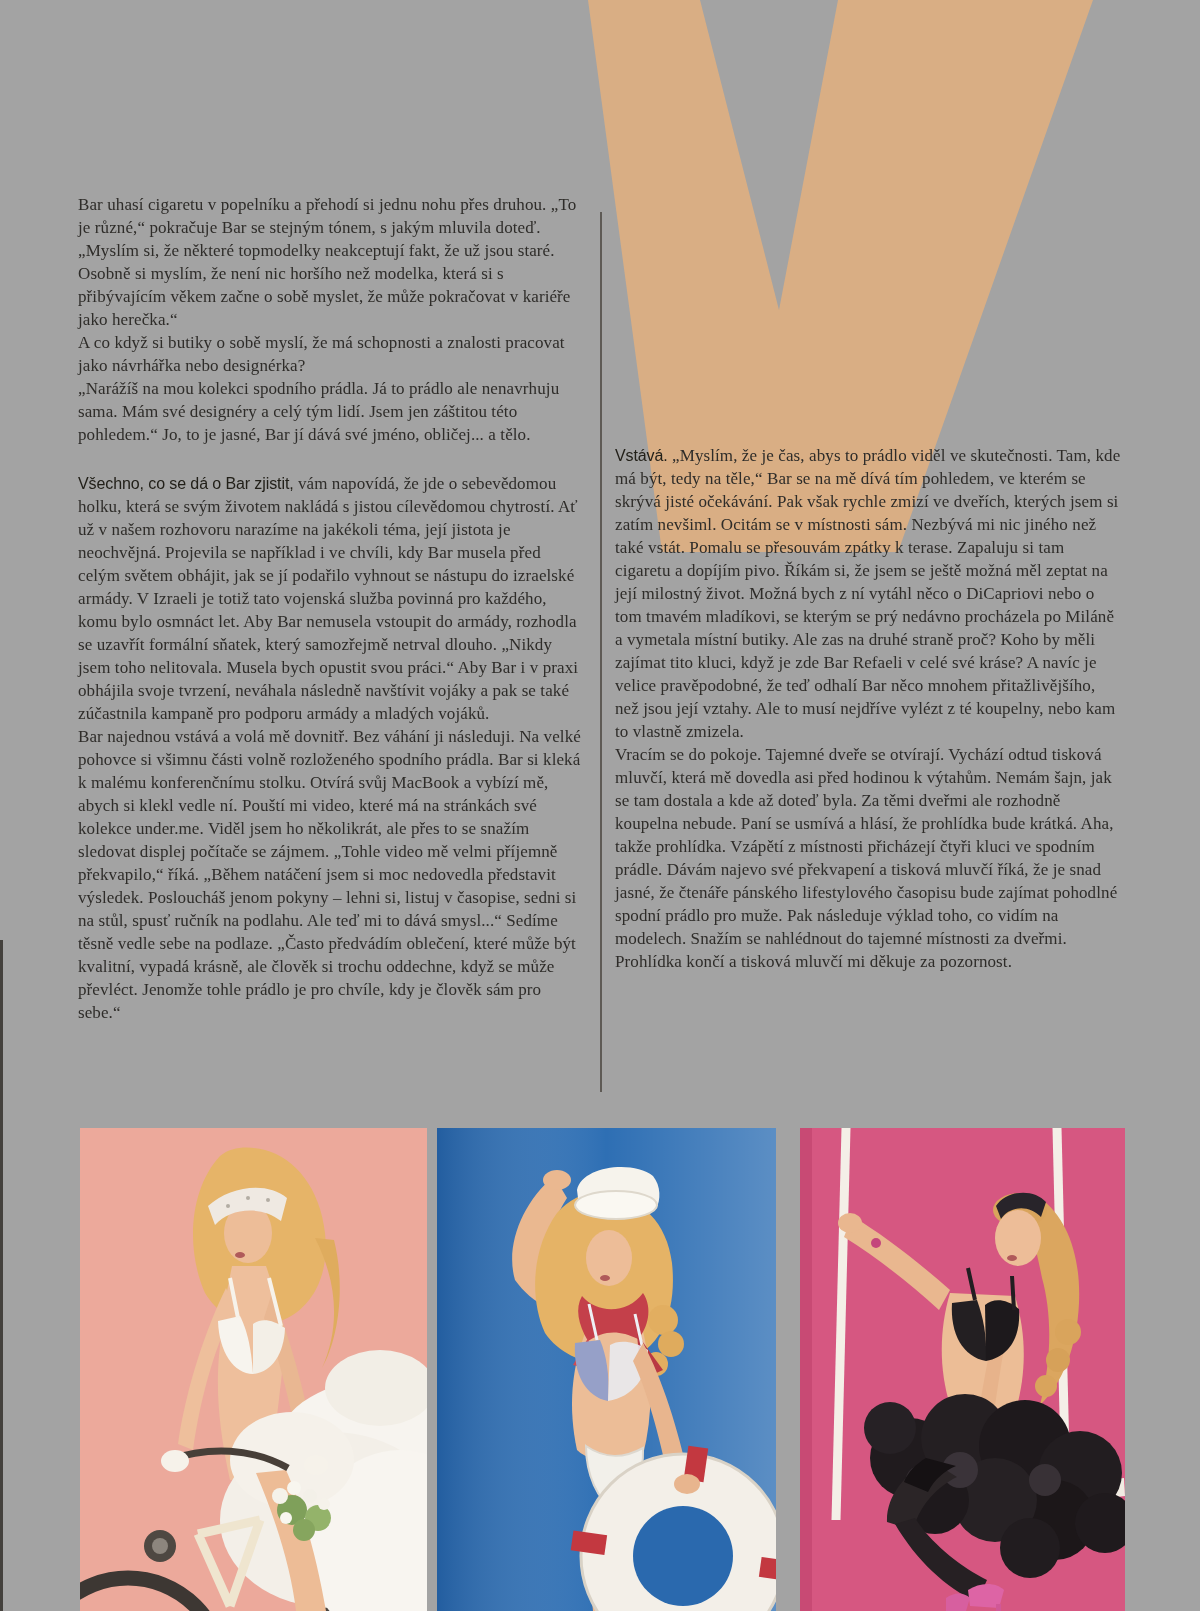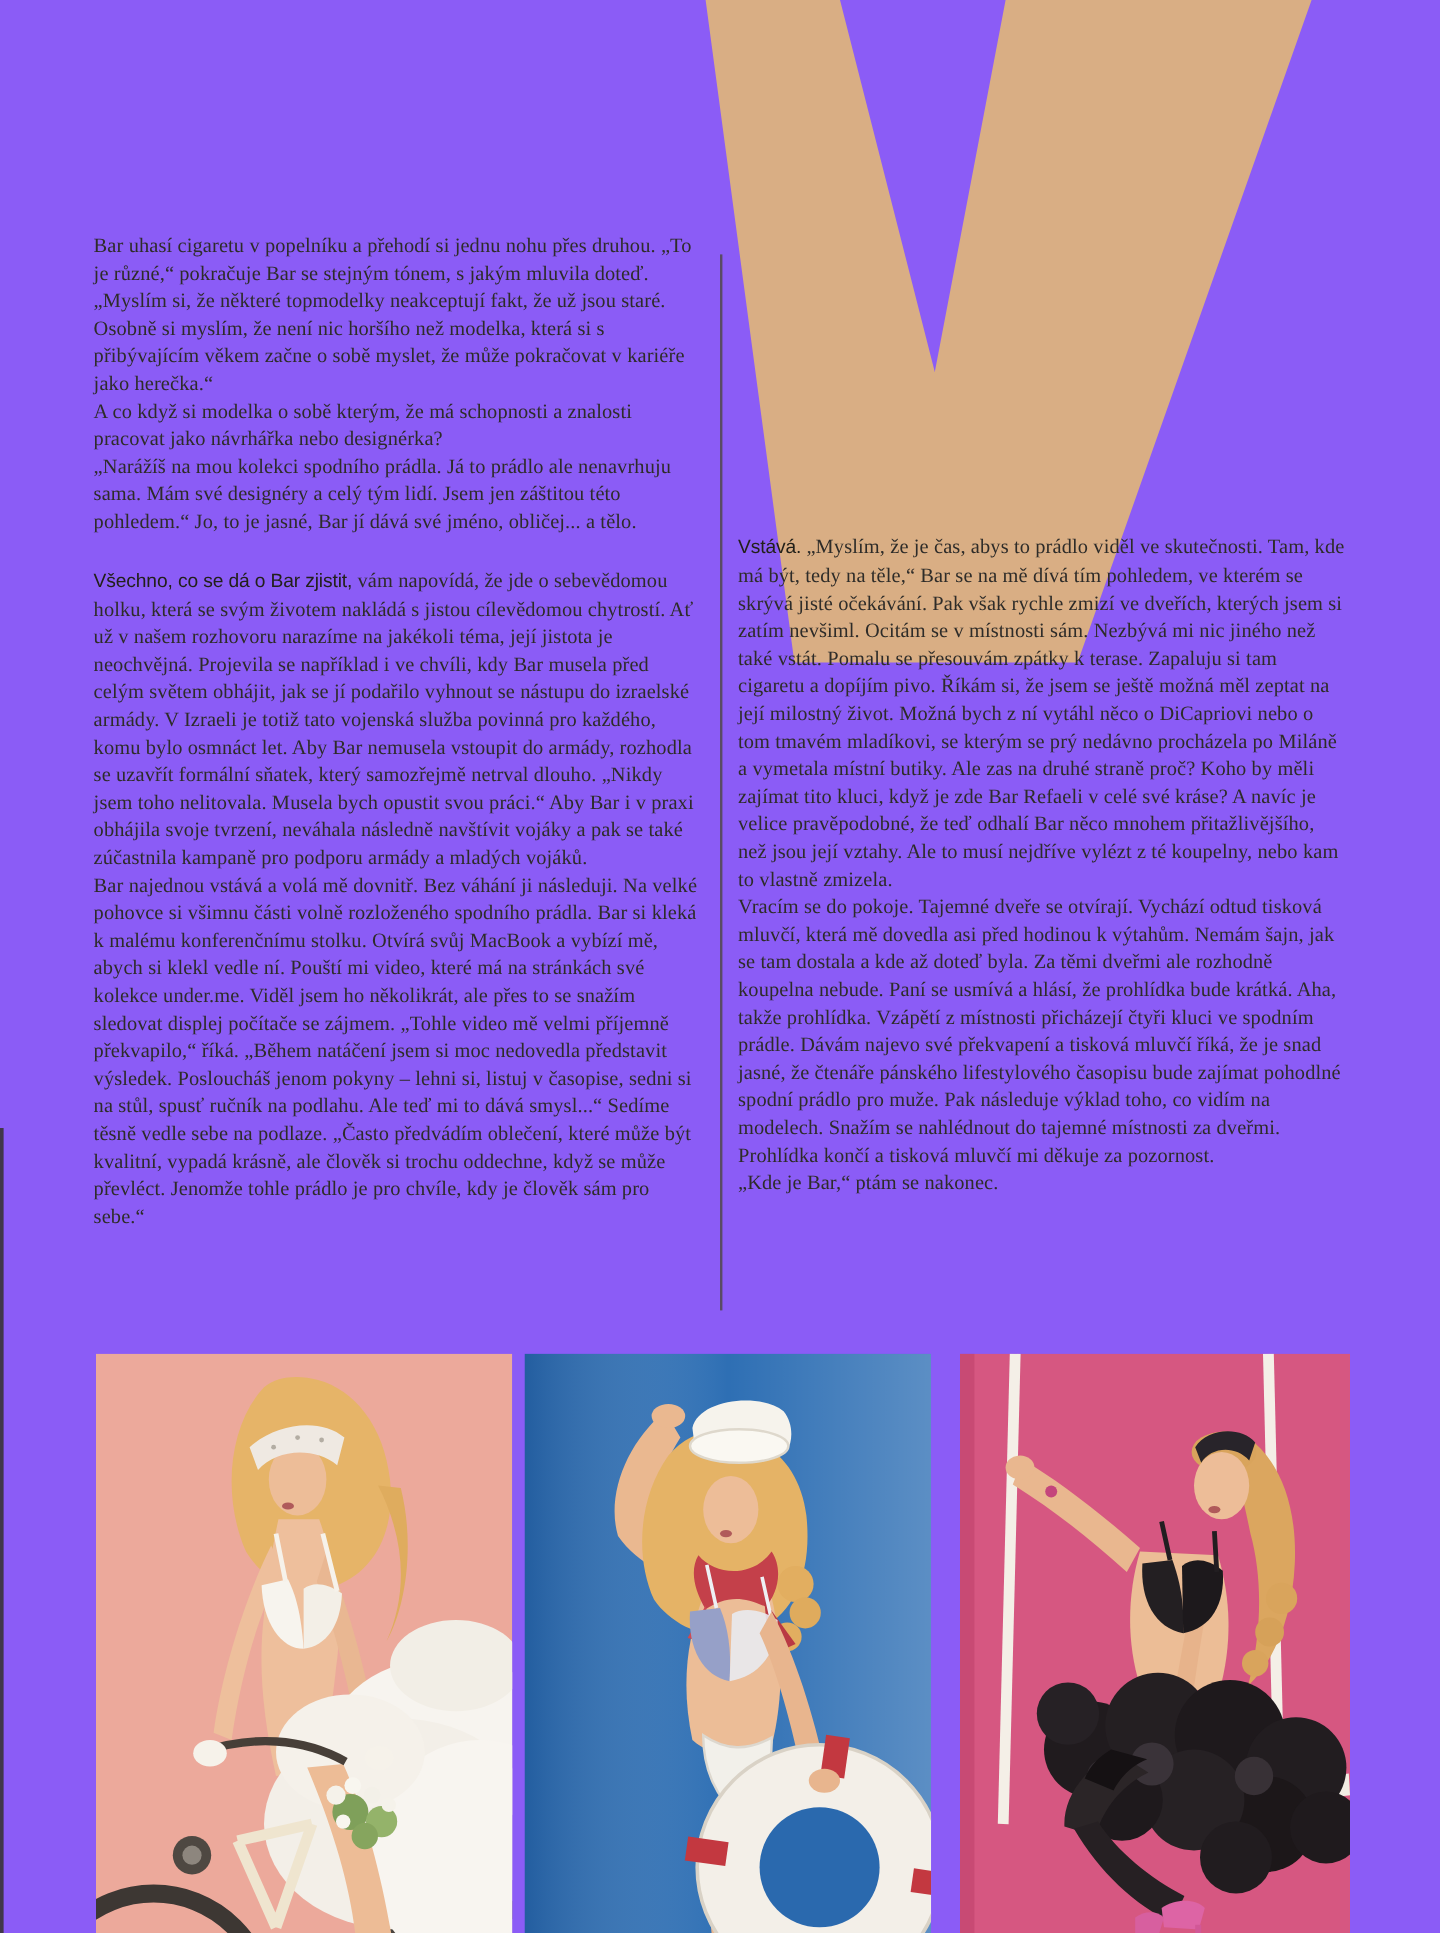--- a/index.html
+++ b/index.html
@@ -1,20 +1,20 @@
 <!DOCTYPE html>
 <html lang="cs"><head>
 <meta charset="utf-8">
 <style>
   html,body{margin:0;padding:0;background:#d8d6d2;}
   .page{
     position:relative;
     width:1200px;height:1611px;
     margin:0 auto;
-    background:#8b5cf6;
+    background:#a3a3a3;
     overflow:hidden;
     font-family:"Liberation Serif","DejaVu Serif",serif;
     color:#2e2c29;
   }
   .dropcap-svg{position:absolute;left:560px;top:0;z-index:1;}
   .divider{
     position:absolute;left:600px;top:212px;width:2px;height:880px;
     background:#4c4741;opacity:.8;z-index:2;
   }
   .col{
@@ -51,30 +51,29 @@
 <div class="page">
 
   <svg class="dropcap-svg" width="560" height="560" viewBox="0 0 560 560" aria-hidden="true">
     <polygon points="28,0 140,0 219,310 278,0 533,0 338,552 102,552" fill="#d9ae84"></polygon>
   </svg>
 
   <div class="divider"></div>
 
   <div class="col col-left">
     <div class="block">Bar uhasí cigaretu v popelníku a přehodí si jednu nohu přes druhou. „To je různé,“ pokračuje Bar se stejným tónem, s jakým mluvila doteď. „Myslím si, že některé topmodelky neakceptují fakt, že už jsou staré. Osobně si myslím, že není nic horšího než modelka, která si s přibývajícím věkem začne o sobě myslet, že může pokračovat v kariéře jako herečka.“</div>
-    <div class="block">A co když si modelka o sobě kterým, že má schopnosti a znalosti pracovat jako návrhářka nebo designérka?</div>
+    <div class="block">A co když si butiky o sobě myslí, že má schopnosti a znalosti pracovat jako návrhářka nebo designérka?</div>
     <div class="block">„Narážíš na mou kolekci spodního prádla. Já to prádlo ale nenavrhuju sama. Mám své designéry a celý tým lidí. Jsem jen záštitou této pohledem.“ Jo, to je jasné, Bar jí dává své jméno, obličej... a tělo.</div>
     <div class="block gap-above"><span class="lead">Všechno, co se dá o Bar zjistit,</span><span> vám napovídá, že jde o sebevědomou holku, která se svým životem nakládá s jistou cílevědomou chytrostí. Ať už v našem rozhovoru narazíme na jakékoli téma, její jistota je neochvějná. Projevila se například i ve chvíli, kdy Bar musela před celým světem obhájit, jak se jí podařilo vyhnout se nástupu do izraelské armády. V Izraeli je totiž tato vojenská služba povinná pro každého, komu bylo osmnáct let. Aby Bar nemusela vstoupit do armády, rozhodla se uzavřít formální sňatek, který samozřejmě netrval dlouho. „Nikdy jsem toho nelitovala. Musela bych opustit svou práci.“ Aby Bar i v praxi obhájila svoje tvrzení, neváhala následně navštívit vojáky a pak se také zúčastnila kampaně pro podporu armády a mladých vojáků.</span></div>
     <div class="block">Bar najednou vstává a volá mě dovnitř. Bez váhání ji následuji. Na velké pohovce si všimnu části volně rozloženého spodního prádla. Bar si kleká k malému konferenčnímu stolku. Otvírá svůj MacBook a vybízí mě, abych si klekl vedle ní. Pouští mi video, které má na stránkách své kolekce under.me. Viděl jsem ho několikrát, ale přes to se snažím sledovat displej počítače se zájmem. „Tohle video mě velmi příjemně překvapilo,“ říká. „Během natáčení jsem si moc nedovedla představit výsledek. Posloucháš jenom pokyny – lehni si, listuj v časopise, sedni si na stůl, spusť ručník na podlahu. Ale teď mi to dává smysl...“ Sedíme těsně vedle sebe na podlaze. „Často předvádím oblečení, které může být kvalitní, vypadá krásně, ale člověk si trochu oddechne, když se může převléct. Jenomže tohle prádlo je pro chvíle, kdy je člověk sám pro sebe.“</div>
   </div>
 
   <div class="col col-right">
     <div class="block"><span class="lead">Vstává.</span><span> „Myslím, že je čas, abys to prádlo viděl ve skutečnosti. Tam, kde má být, tedy na těle,“ Bar se na mě dívá tím pohledem, ve kterém se skrývá jisté očekávání. Pak však rychle zmizí ve dveřích, kterých jsem si zatím nevšiml. Ocitám se v místnosti sám. Nezbývá mi nic jiného než také vstát. Pomalu se přesouvám zpátky k terase. Zapaluju si tam cigaretu a dopíjím pivo. Říkám si, že jsem se ještě možná měl zeptat na její milostný život. Možná bych z ní vytáhl něco o DiCapriovi nebo o tom tmavém mladíkovi, se kterým se prý nedávno procházela po Miláně a vymetala místní butiky. Ale zas na druhé straně proč? Koho by měli zajímat tito kluci, když je zde Bar Refaeli v celé své kráse? A navíc je velice pravěpodobné, že teď odhalí Bar něco mnohem přitažlivějšího, než jsou její vztahy. Ale to musí nejdříve vylézt z té koupelny, nebo kam to vlastně zmizela.</span></div>
     <div class="block">Vracím se do pokoje. Tajemné dveře se otvírají. Vychází odtud tisková mluvčí, která mě dovedla asi před hodinou k výtahům. Nemám šajn, jak se tam dostala a kde až doteď byla. Za těmi dveřmi ale rozhodně koupelna nebude. Paní se usmívá a hlásí, že prohlídka bude krátká. Aha, takže prohlídka. Vzápětí z místnosti přicházejí čtyři kluci ve spodním prádle. Dávám najevo své překvapení a tisková mluvčí říká, že je snad jasné, že čtenáře pánského lifestylového časopisu bude zajímat pohodlné spodní prádlo pro muže. Pak následuje výklad toho, co vidím na modelech. Snažím se nahlédnout do tajemné místnosti za dveřmi. Prohlídka končí a tisková mluvčí mi děkuje za pozornost.</div>
-    <div class="block">„Kde je Bar,“ ptám se nakonec.</div>
   </div>
 
   <div class="photo photo-1">
     <svg width="347" height="483" viewBox="0 0 347 483" aria-hidden="true">
       <rect x="0" y="0" width="347" height="483" fill="#eca99b"></rect>
 
       <circle cx="48" cy="545" r="95" fill="none" stroke="#3d3733" stroke-width="15"></circle>
       <circle cx="312" cy="552" r="95" fill="none" stroke="#4a443f" stroke-width="14"></circle>
 
       <path d="M140,28 C110,60 105,120 125,165 C140,190 170,205 195,195 C230,185 250,150 245,105 C240,60 215,30 185,22 C170,18 152,18 140,28 Z" fill="#e6b468"></path>

